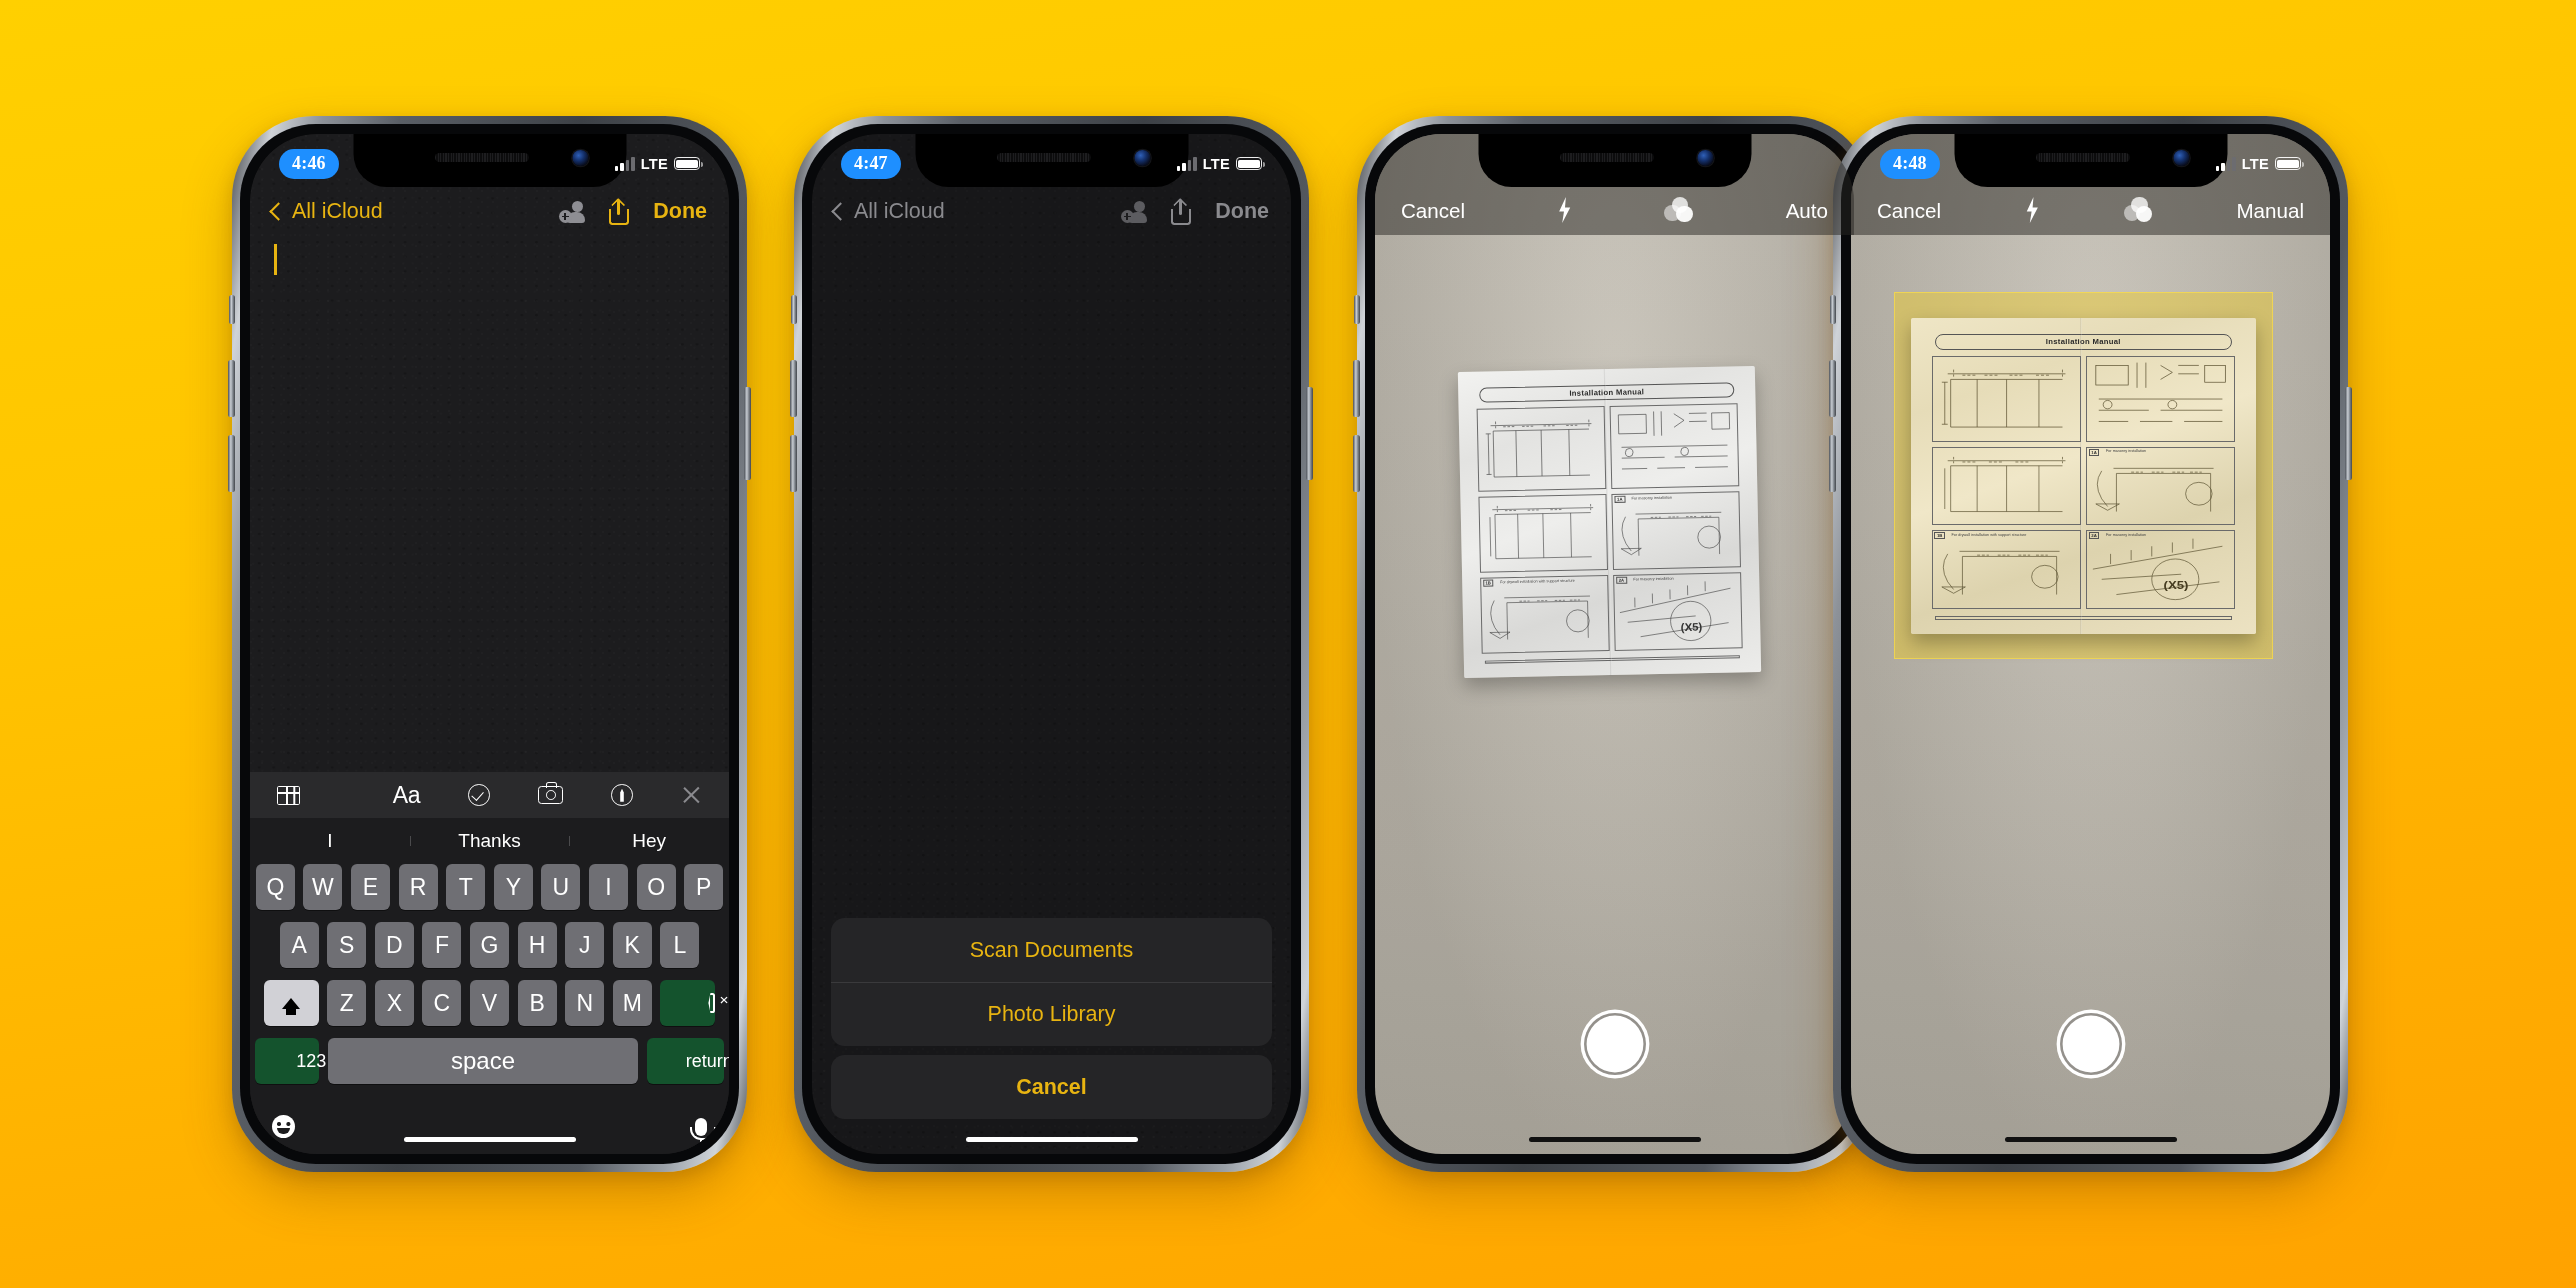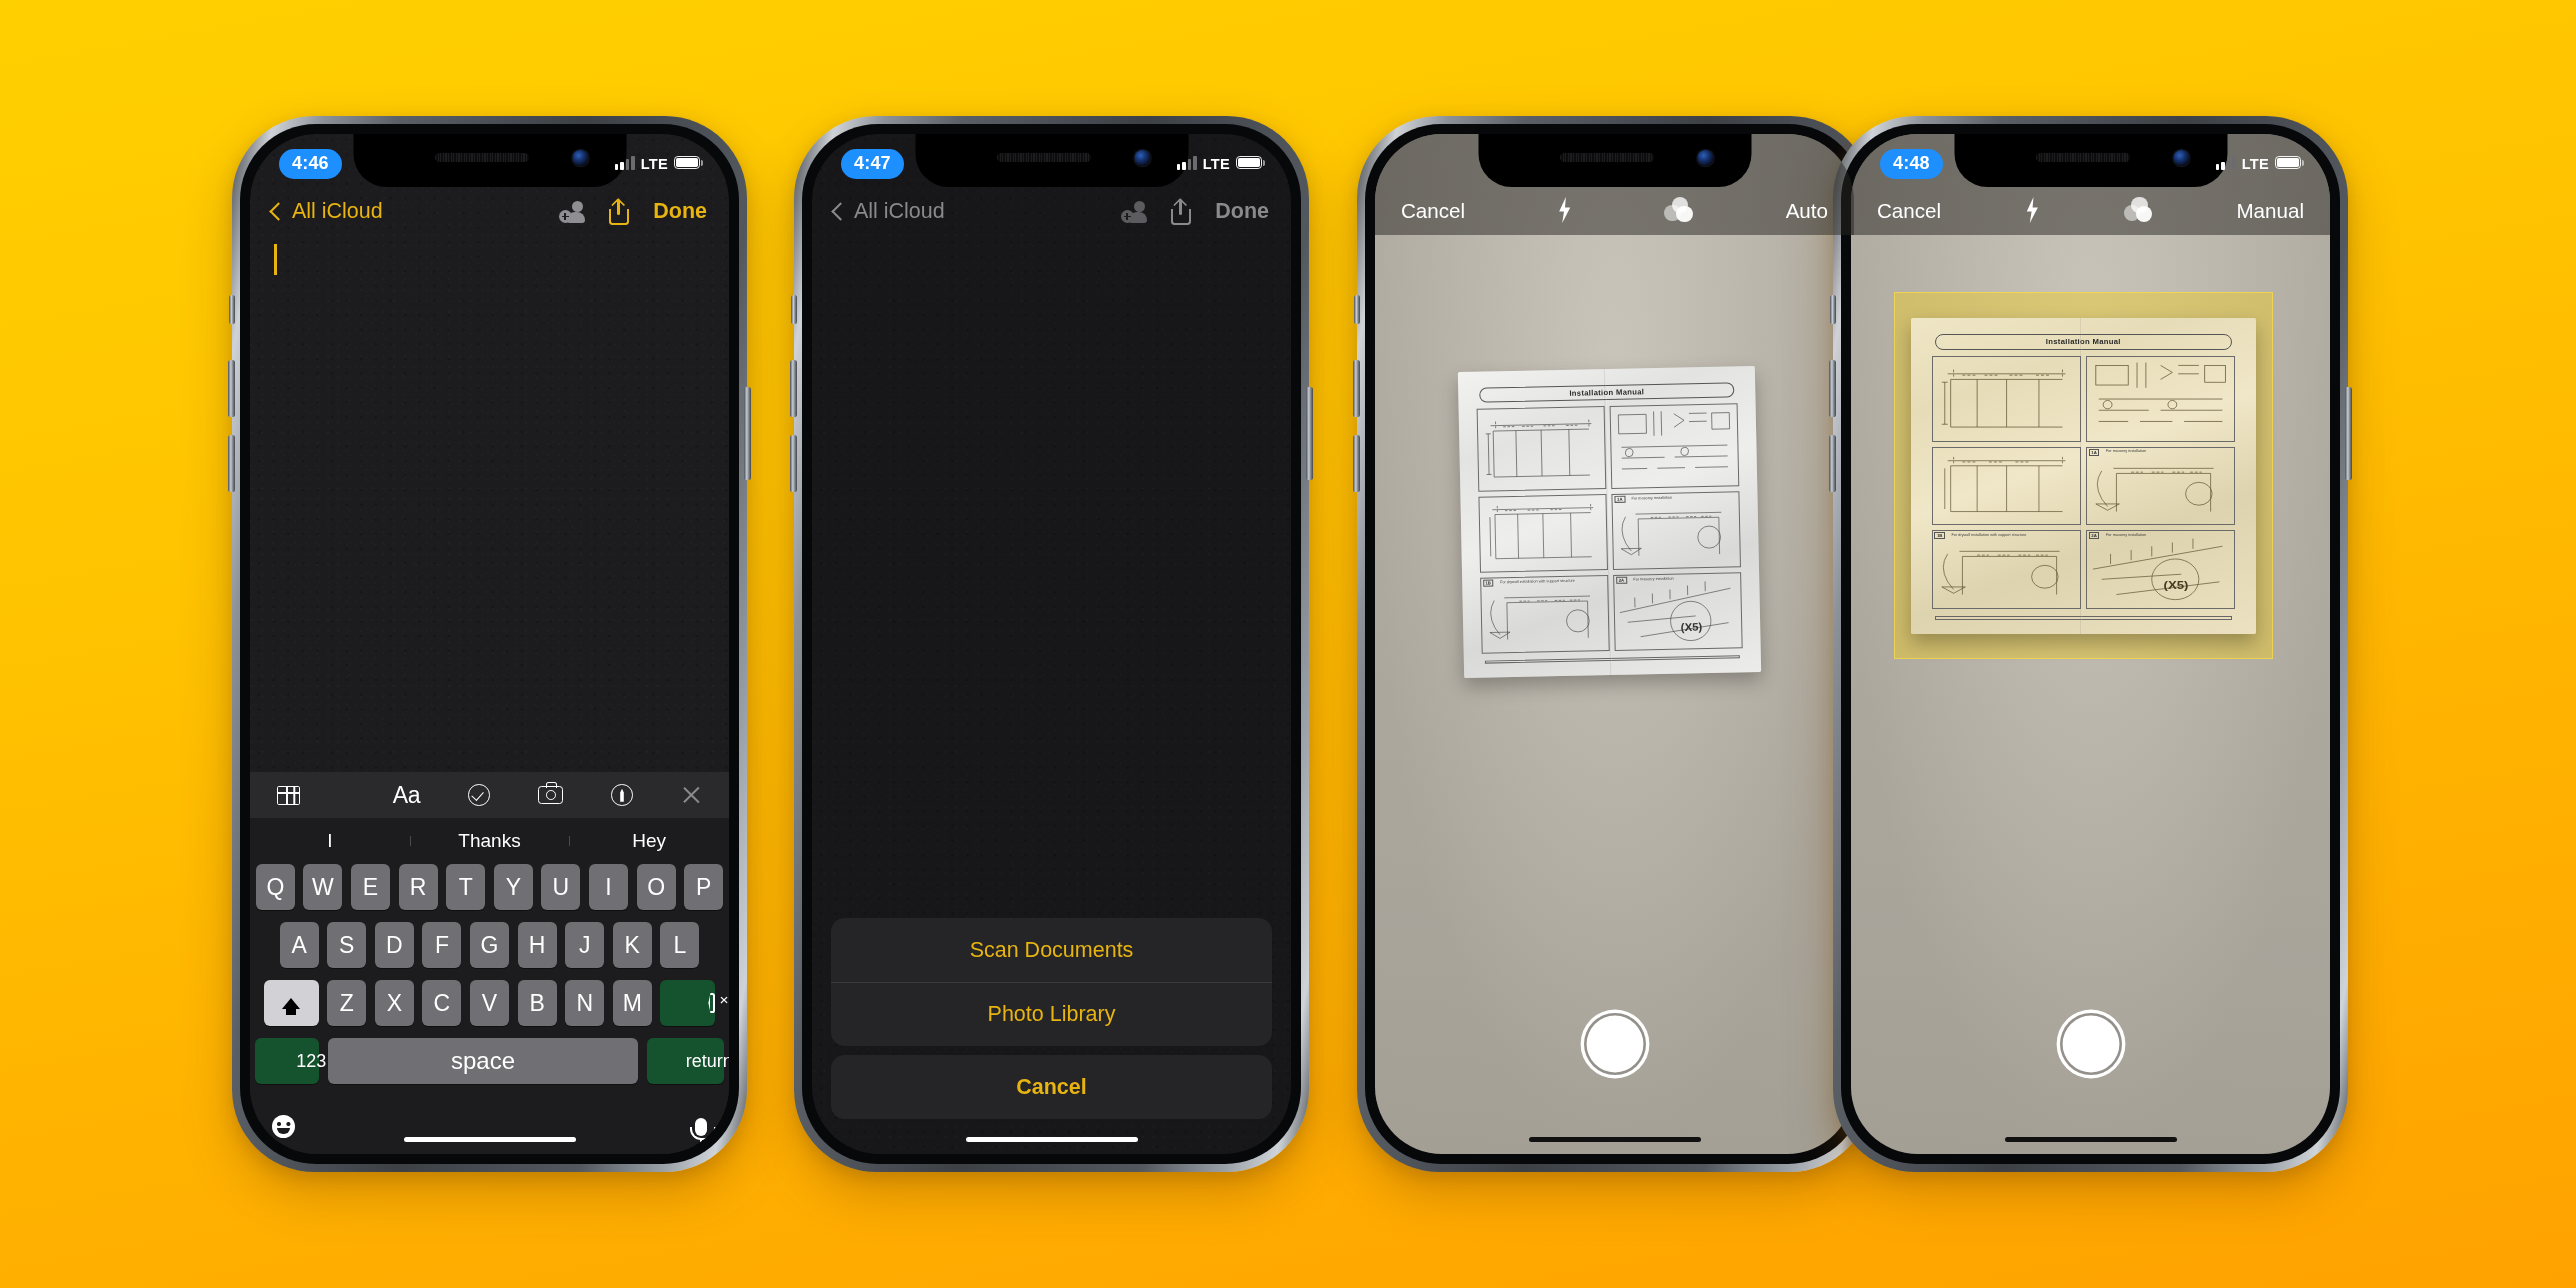--- a/index.html
+++ b/index.html
@@ -66,22 +66,23 @@
   
   .statusbar {
     position: absolute; top: 0; left: 0; right: 0; height: 53px; z-index: 45;
     display: flex; align-items: center; justify-content: space-between;
     padding: 0 29px;
   }
   .time-pill {
     background: #1E8FFF; color: #fff; font-size: 18px; font-weight: 700;
     padding: 4.3px 13px 5.2px; border-radius: 17px; letter-spacing: 0.2px;
     margin-top: 6.9px;
-  }
-  .status-right { display: flex; gap: 6px; margin-top: 6.9px; }
+    font-family: Liberation Serif, serif;
+  }
+  .status-right { display: flex; align-items: center; gap: 6px; margin-top: 6.9px; }
   .bars { display: flex; align-items: flex-end; gap: 2.1px; height: 13.7px; }
   .bars i { display: block; width: 3.4px; border-radius: 0.9px; background: #fff; }
   .bars i.off { background: #6c6c70; }
   .bars i:nth-child(1){height:5.2px}.bars i:nth-child(2){height:7.7px}
   .bars i:nth-child(3){height:10.7px}.bars i:nth-child(4){height:13.7px}
   .lte { color:#fff; font-size:14.6px; font-weight:700; letter-spacing:0.3px; }
   .batt { width: 26px; height: 13px; border: 1.7px solid rgba(255,255,255,.92); border-radius: 3.9px; padding: 1.3px; position: relative; }
   .batt::after { content:''; position:absolute; right:-3.9px; top:3.4px; width:2.1px; height:5.2px; background:rgba(255,255,255,.55); border-radius:0 1.7px 1.7px 0; }
   .batt span { display:block; height:100%; width:100%; background:#fff; border-radius:1.7px; }
 

